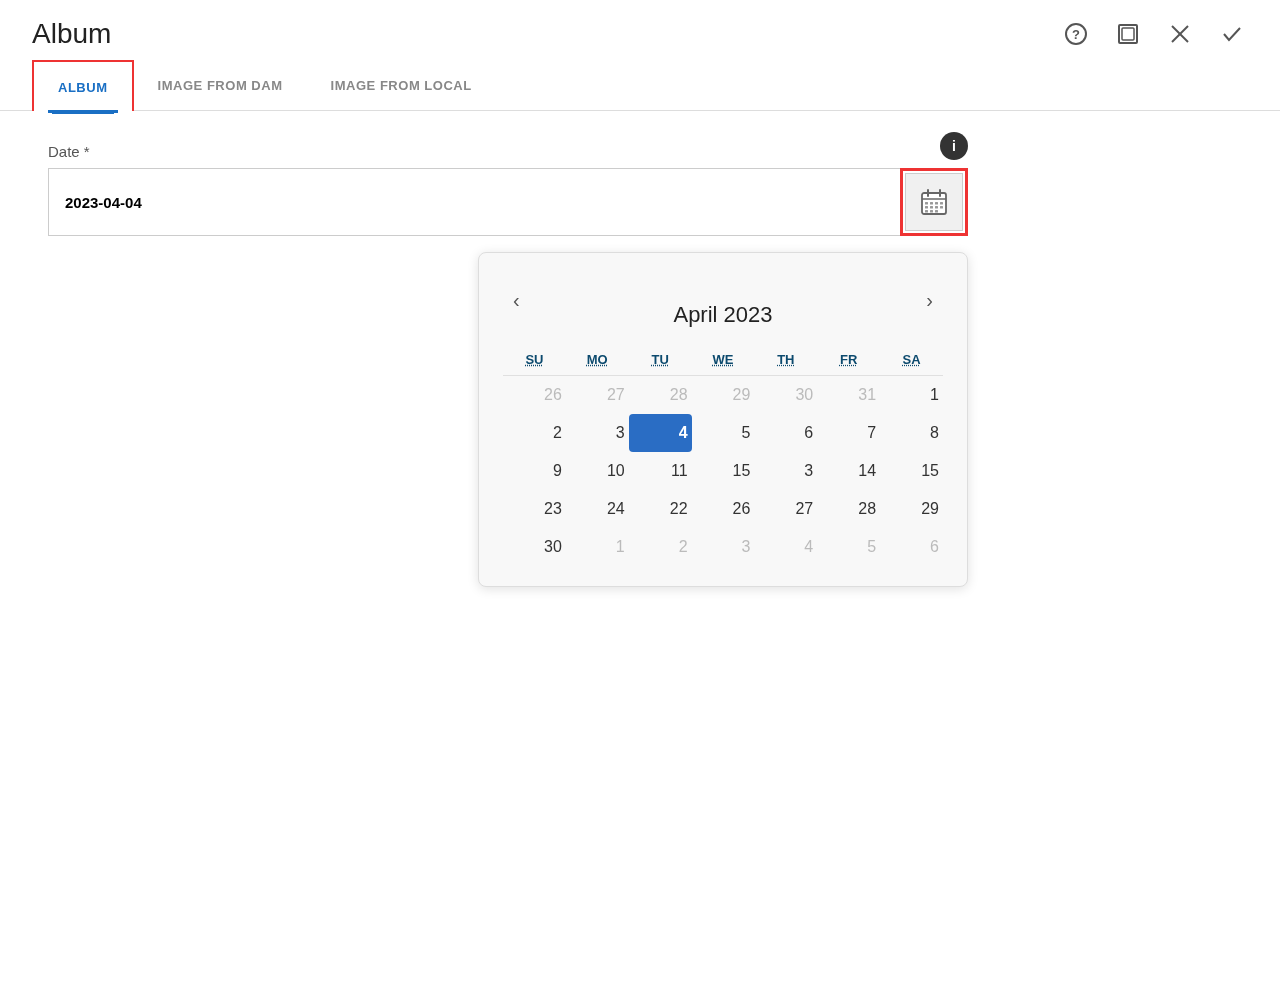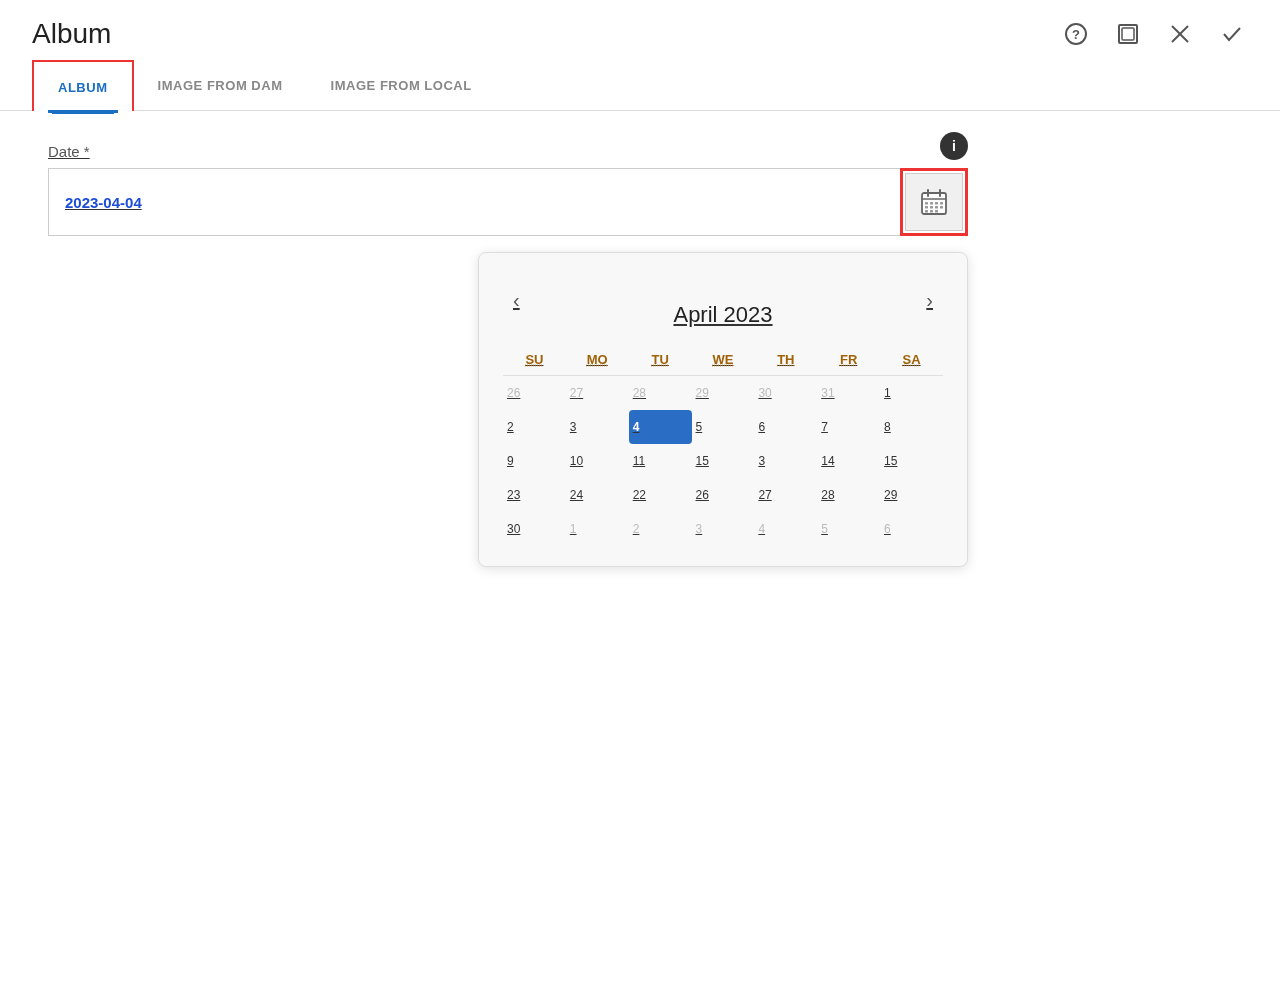--- a/index.html
+++ b/index.html
@@ -109,21 +109,21 @@
       margin-top: 4px;
       position: relative;
     }
 
     .date-input {
       flex: 1;
       border: 1px solid #ccc;
       padding: 0 16px;
       font-size: 15px;
       font-weight: 600;
-      color: #1d4ed8;
+      color: #000000;
       outline: none;
       border-right: none;
     }
 
     .info-icon-top {
       position: absolute;
       top: -36px;
       right: 0;
       width: 28px;
       height: 28px;
@@ -190,32 +190,32 @@
     }
 
     .cal-grid {
       width: 100%;
       border-collapse: collapse;
     }
 
     .cal-grid th {
       font-size: 13px;
       font-weight: 600;
-      color: #a16207;
+      color: #0c4a6e;
       text-align: center;
       padding: 8px 4px;
       border-bottom: 1px solid #e0e0e0;
       text-decoration: underline;
       text-decoration-style: dotted;
     }
 
     .cal-grid td {
-      text-align: left;
+      text-align: right;
       padding: 10px 4px;
-      font-size: 12px;
+      font-size: 16px;
       color: #333;
       cursor: pointer;
       width: 14.28%;
     }
 
     .cal-grid td.other-month {
       color: #bbb;
     }
 
     .cal-grid td.selected {
@@ -265,21 +265,21 @@
   <div class="tab">
     <span>IMAGE FROM DAM</span>
   </div>
   <div class="tab">
     <span>IMAGE FROM LOCAL</span>
   </div>
 </div>
 
 <div class="main-content">
 
-  <div style="max-width: 920px; text-decoration: underline;">
+  <div style="max-width: 920px;">
     <div class="field-label">Date *</div>
     <div class="date-field-row">
 
       <div class="info-icon-top">
         <span>i</span>
       </div>
       <input class="date-input" type="text" value="2023-04-04" readonly="" style="">
       <div class="calendar-btn-wrapper">
         <div class="calendar-btn" title="Open Calendar">
 

